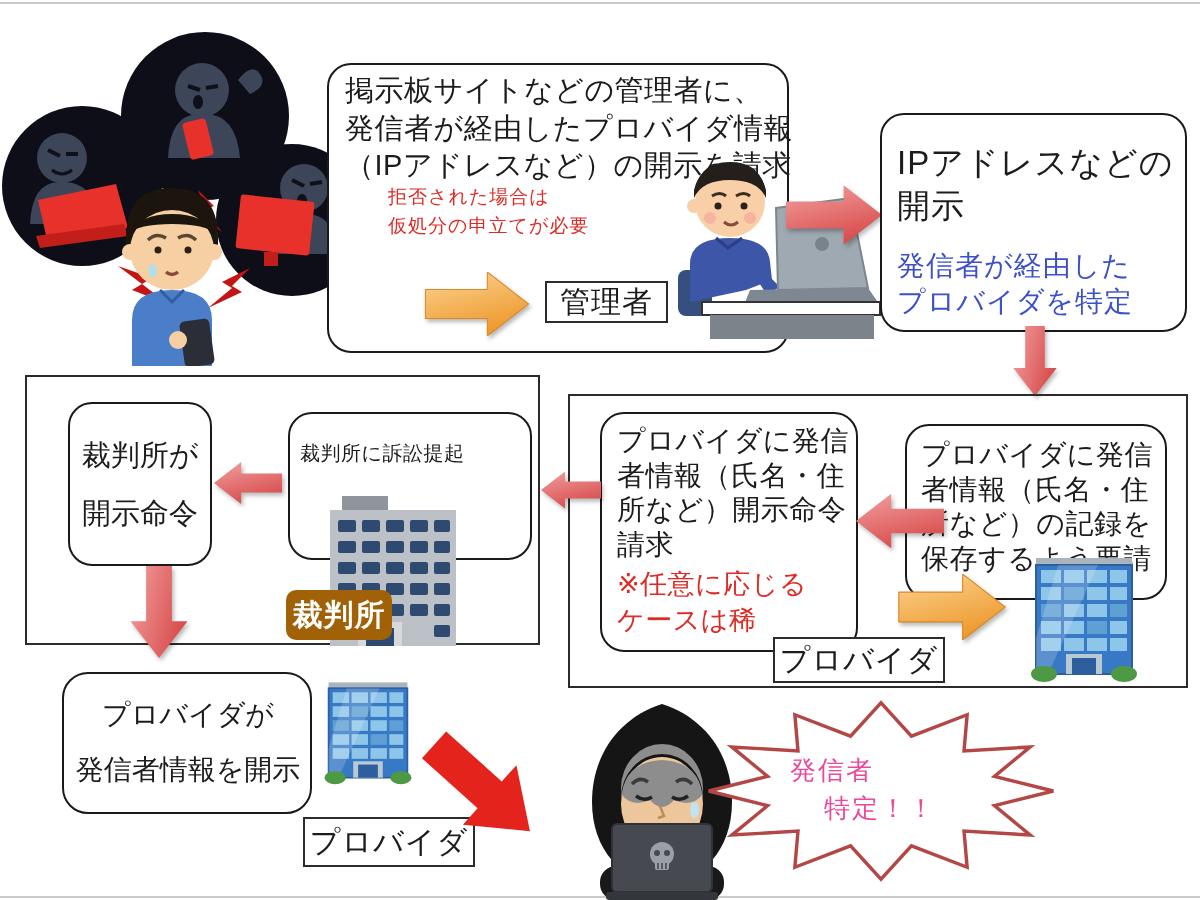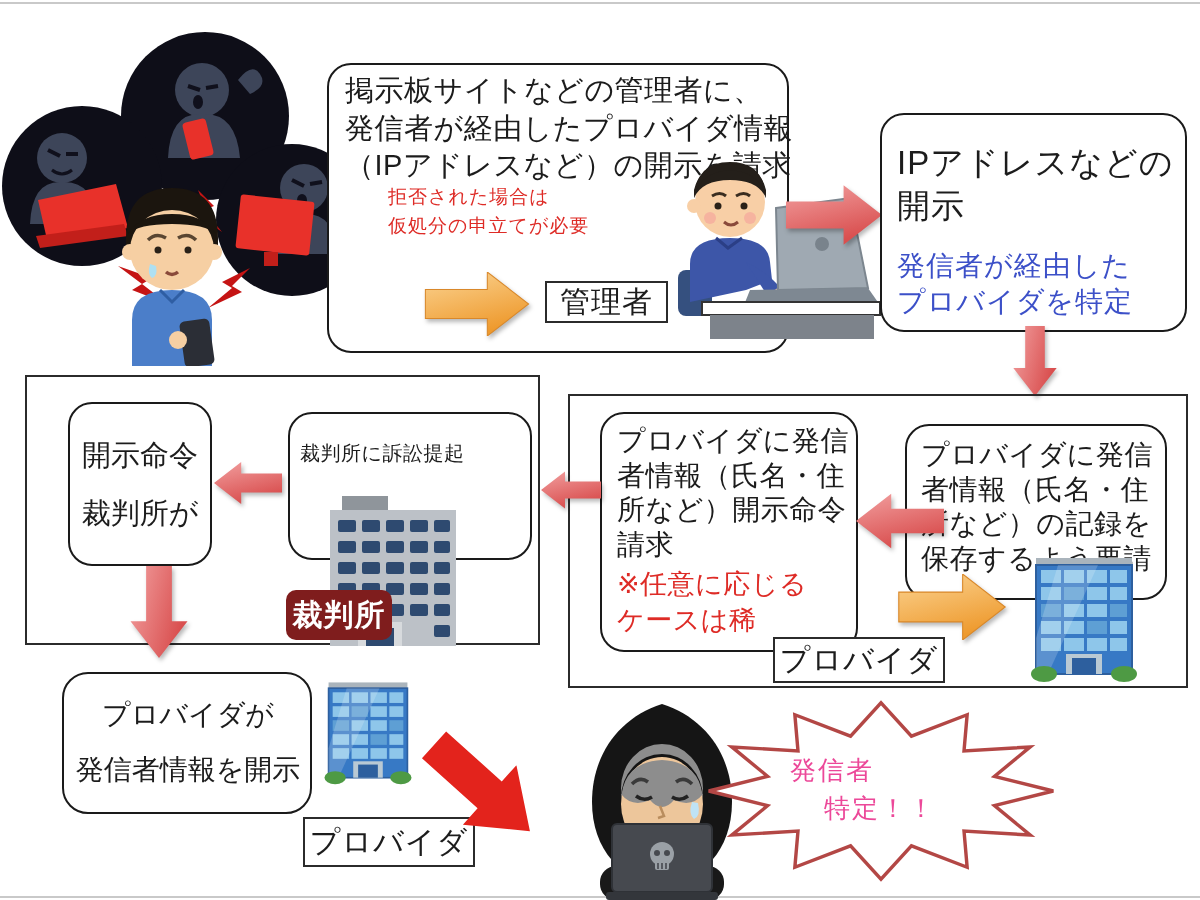--- a/index.html
+++ b/index.html
@@ -28,21 +28,21 @@
   .callout-main { font-size:29px; line-height:1.30; letter-spacing:0.5px; }
   .callout-warn { font-size:19px; line-height:1.55; letter-spacing:1px; }
   .ip-main   { font-size:33px; line-height:1.3; letter-spacing:1px; }
   .ip-note   { font-size:28px; line-height:1.3; letter-spacing:1px; }
   .boxtext-4 { font-size:28px; line-height:1.24; letter-spacing:0.5px; }
   .boxnote   { font-size:27px; line-height:1.35; letter-spacing:0.5px; }
 
   .arrow-svg { position:absolute; filter:drop-shadow(2px 3px 2px rgba(0,0,0,0.28)); }
   .illustration { position:absolute; }
 
-  .court-sign { position:absolute; background:#7f1d1d; border-radius:10px;
+  .court-sign { position:absolute; background:#a16207; border-radius:10px;
                 display:flex; align-items:center; justify-content:center;
                 color:#ffffff; font-size:30px; font-weight:bold; letter-spacing:1px; }
 
   .star-text { position:absolute; font-size:26px; line-height:1.45; letter-spacing:2px; color:#ec4899; }
   .star-text .line2 { padding-left:34px; }
 
   .center-2line { display:flex; flex-direction:column; align-items:center; justify-content:center;
                   text-align:center; font-size:29px; line-height:2.0; }
 </style>
 </head>
@@ -253,22 +253,22 @@
       <stop offset="0" stop-color="#f2a0a0"></stop>
           <stop offset="1" stop-color="#d94f4f"></stop>
         </linearGradient>
       </defs>
     <polygon points="100,17 40,17 40,0 0,31 40,62 40,45 100,45" fill="url(#sg4)"></polygon>
   </svg>
 
   <div class="group" style="left:25px; top:375px; width:515px; height:270px;"></div>
 
   <div class="rbox center-2line" style="left:68px; top:402px; width:144px; height:164px;">
+      <span>裁判所が</span>
       <span>開示命令</span>
-      <span>裁判所が</span>
     </div>
 
   <svg class="arrow-svg" style="left:214px; top:452px;" width="68" height="62" viewBox="0 0 100 62">
     <defs>
         <linearGradient id="sg5" x1="0" y1="0" x2="0.4" y2="1">
       <stop offset="0" stop-color="#f2a0a0"></stop>
           <stop offset="1" stop-color="#d94f4f"></stop>
         </linearGradient>
       </defs>
     <polygon points="100,17 40,17 40,0 0,31 40,62 40,45 100,45" fill="url(#sg5)"></polygon>

